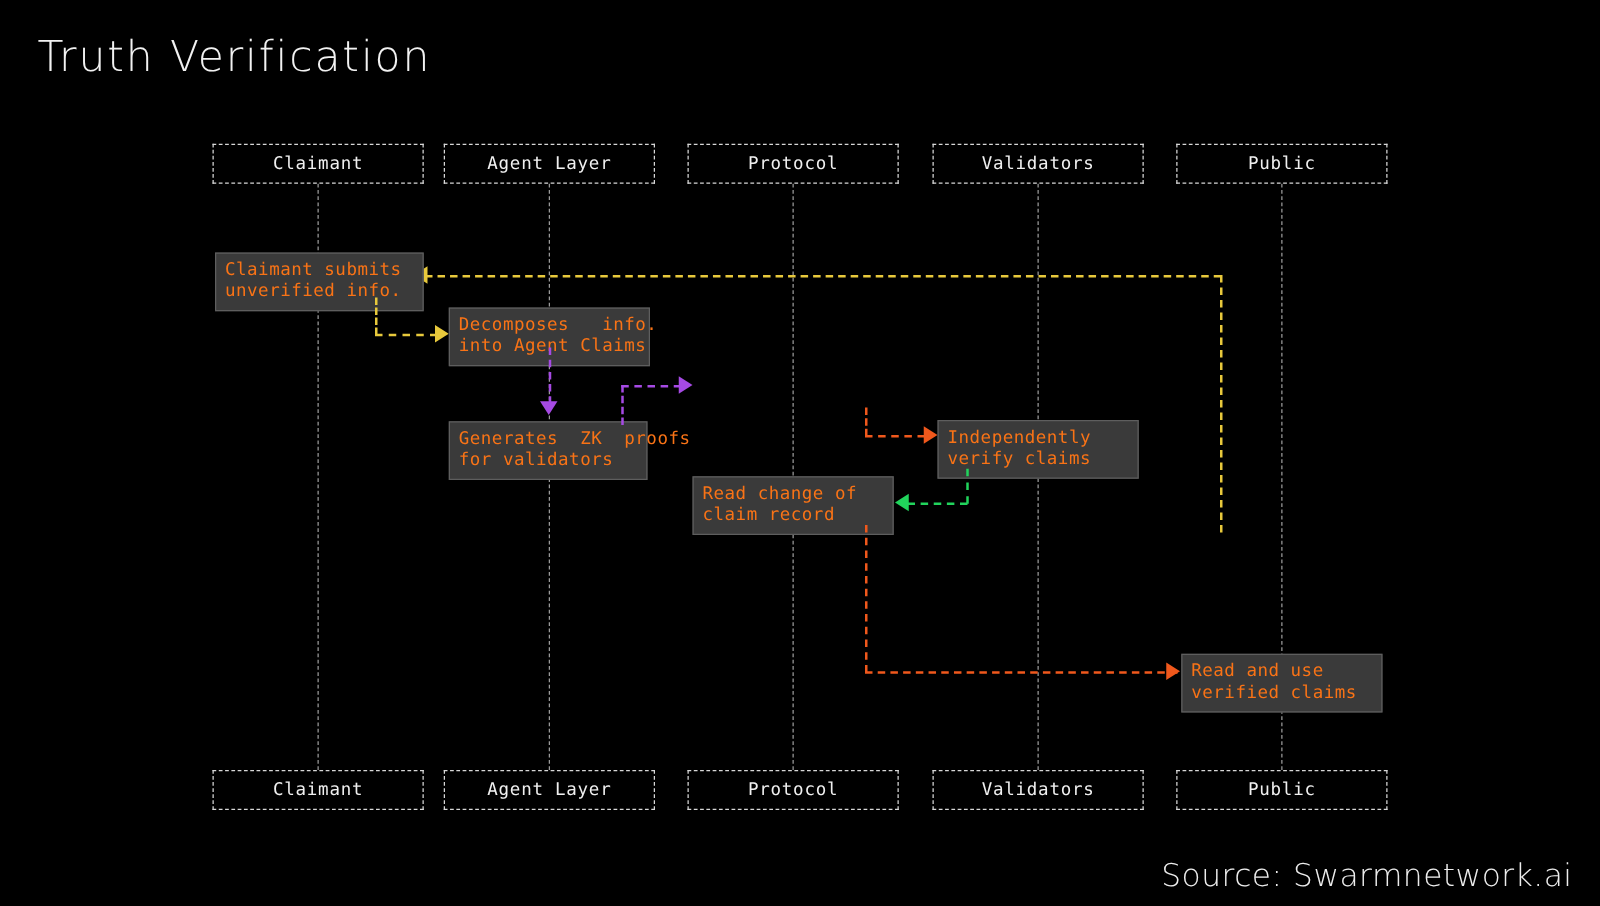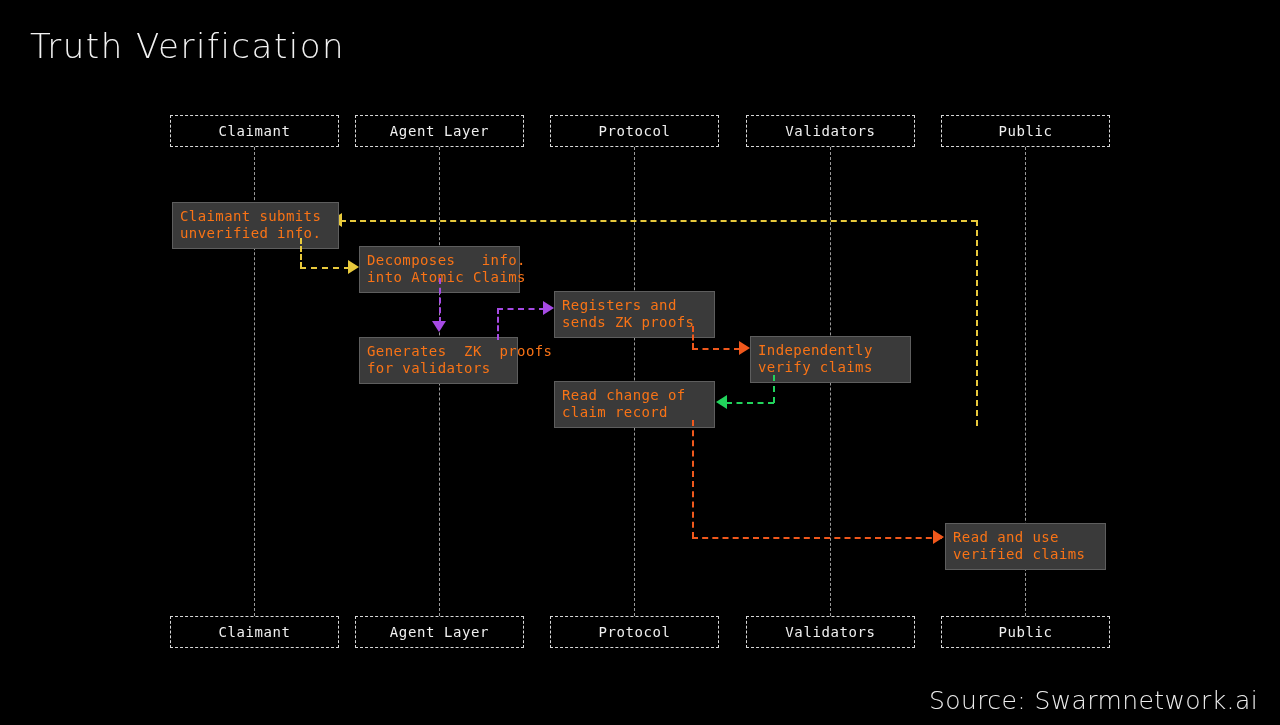--- a/index.html
+++ b/index.html
@@ -132,32 +132,30 @@
   <div class="vline" style="left:976px;top:220px;height:206px;border-left-color:#e8c93c"></div>
   <div class="hline" style="left:340px;top:220px;width:637px;border-top-color:#e8c93c"></div>
   <div class="head left" style="left:331px;top:213px;border-right-color:#e8c93c"></div>
   <div class="note" style="left:172px;top:202px;width:167px">Claimant submits
 unverified info.</div>
 
   <div class="vline" style="left:300px;top:238px;height:30px;border-left-color:#e8c93c"></div>
   <div class="hline" style="left:300px;top:267px;width:50px;border-top-color:#e8c93c"></div>
   <div class="head right" style="left:348px;top:260px;border-left-color:#e8c93c"></div>
   <div class="note" style="left:359px;top:246px;width:161px">Decomposes   info.
-into Atomic Claims</div>
+into Agent Claims</div>
 
   <div class="vline" style="left:439px;top:278px;height:45px;border-left-color:#a64ae4"></div>
   <div class="head down" style="left:432px;top:321px;border-top-color:#a64ae4"></div>
   <div class="note" style="left:359px;top:337px;width:159px">Generates  ZK  proofs
 for validators</div>
 
   <div class="vline" style="left:497px;top:308px;height:32px;border-left-color:#a64ae4"></div>
   <div class="hline" style="left:497px;top:308px;width:48px;border-top-color:#a64ae4"></div>
   <div class="head right" style="left:543px;top:301px;border-left-color:#a64ae4"></div>
-  <div class="note" style="left:554px;top:291px;width:161px">Registers and
-sends ZK proofs</div>
 
   <div class="vline" style="left:692px;top:326px;height:23px;border-left-color:#f0581c"></div>
   <div class="hline" style="left:692px;top:348px;width:48px;border-top-color:#f0581c"></div>
   <div class="head right" style="left:739px;top:341px;border-left-color:#f0581c"></div>
   <div class="note" style="left:750px;top:336px;width:161px">Independently
 verify claims</div>
 
   <div class="vline" style="left:773px;top:375px;height:28px;border-left-color:#21d45c"></div>
   <div class="hline" style="left:726px;top:402px;width:48px;border-top-color:#21d45c"></div>
   <div class="head left" style="left:716px;top:395px;border-right-color:#21d45c"></div>

